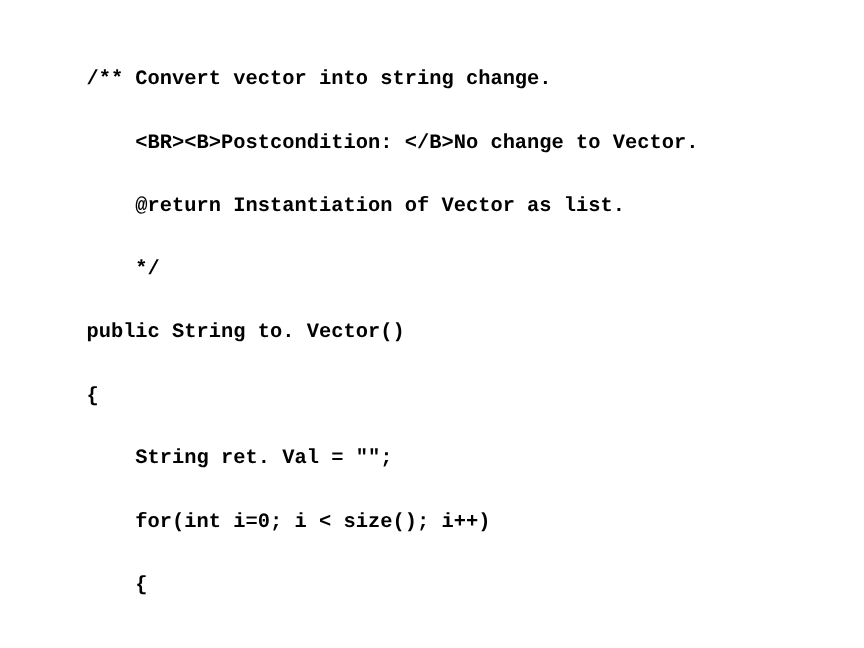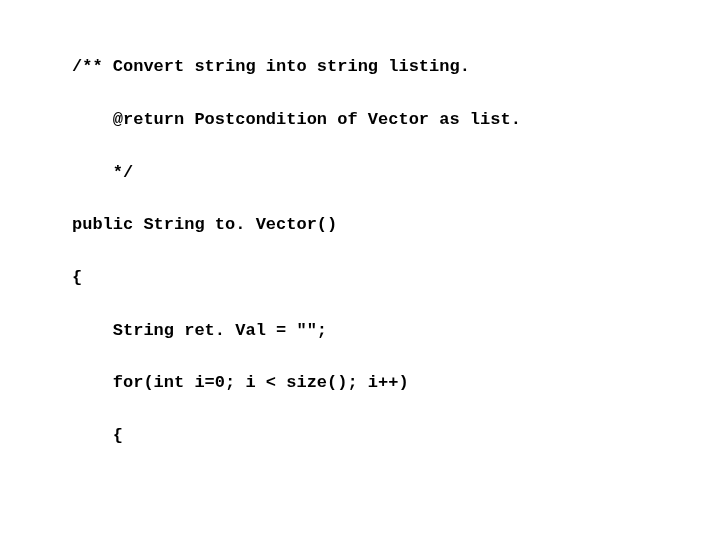--- a/index.html
+++ b/index.html
@@ -19,22 +19,23 @@
     white-space: pre;
   }
   .line {
     display: block;
   }
 </style>
 </head>
 <body>
 
 <div class="code-block">
-<span class="line">/** Convert string into string listing.</span>
-<span class="line">    @return Postcondition of Vector as list.</span>
+<span class="line">/** Convert vector into string change.</span>
+<span class="line">    &lt;BR&gt;&lt;B&gt;Postcondition: &lt;/B&gt;No change to Vector.</span>
+<span class="line">    @return Instantiation of Vector as list.</span>
 <span class="line">    */</span>
 <span class="line">public String to. Vector()</span>
 <span class="line">{</span>
 <span class="line">    String ret. Val = "";</span>
 <span class="line">    for(int i=0; i &lt; size(); i++)</span>
 <span class="line">    {</span>
 
 
 
 

